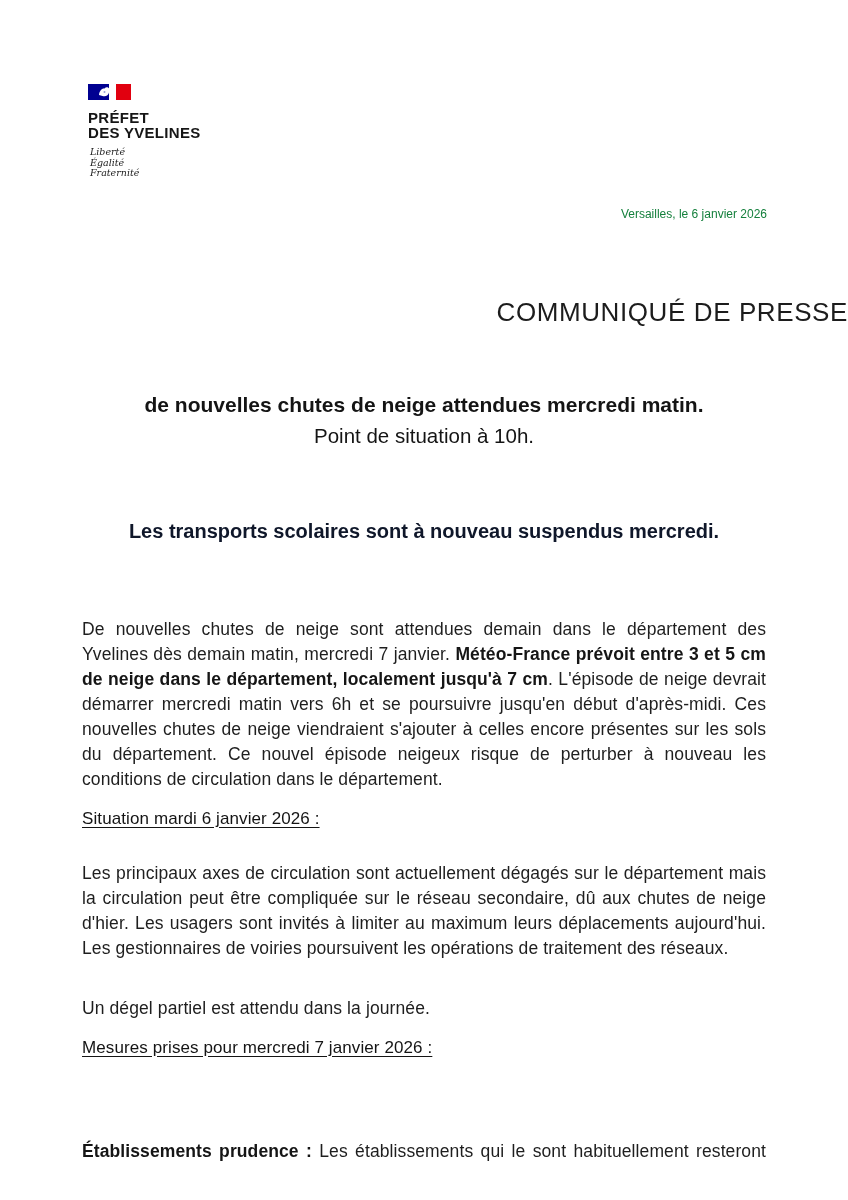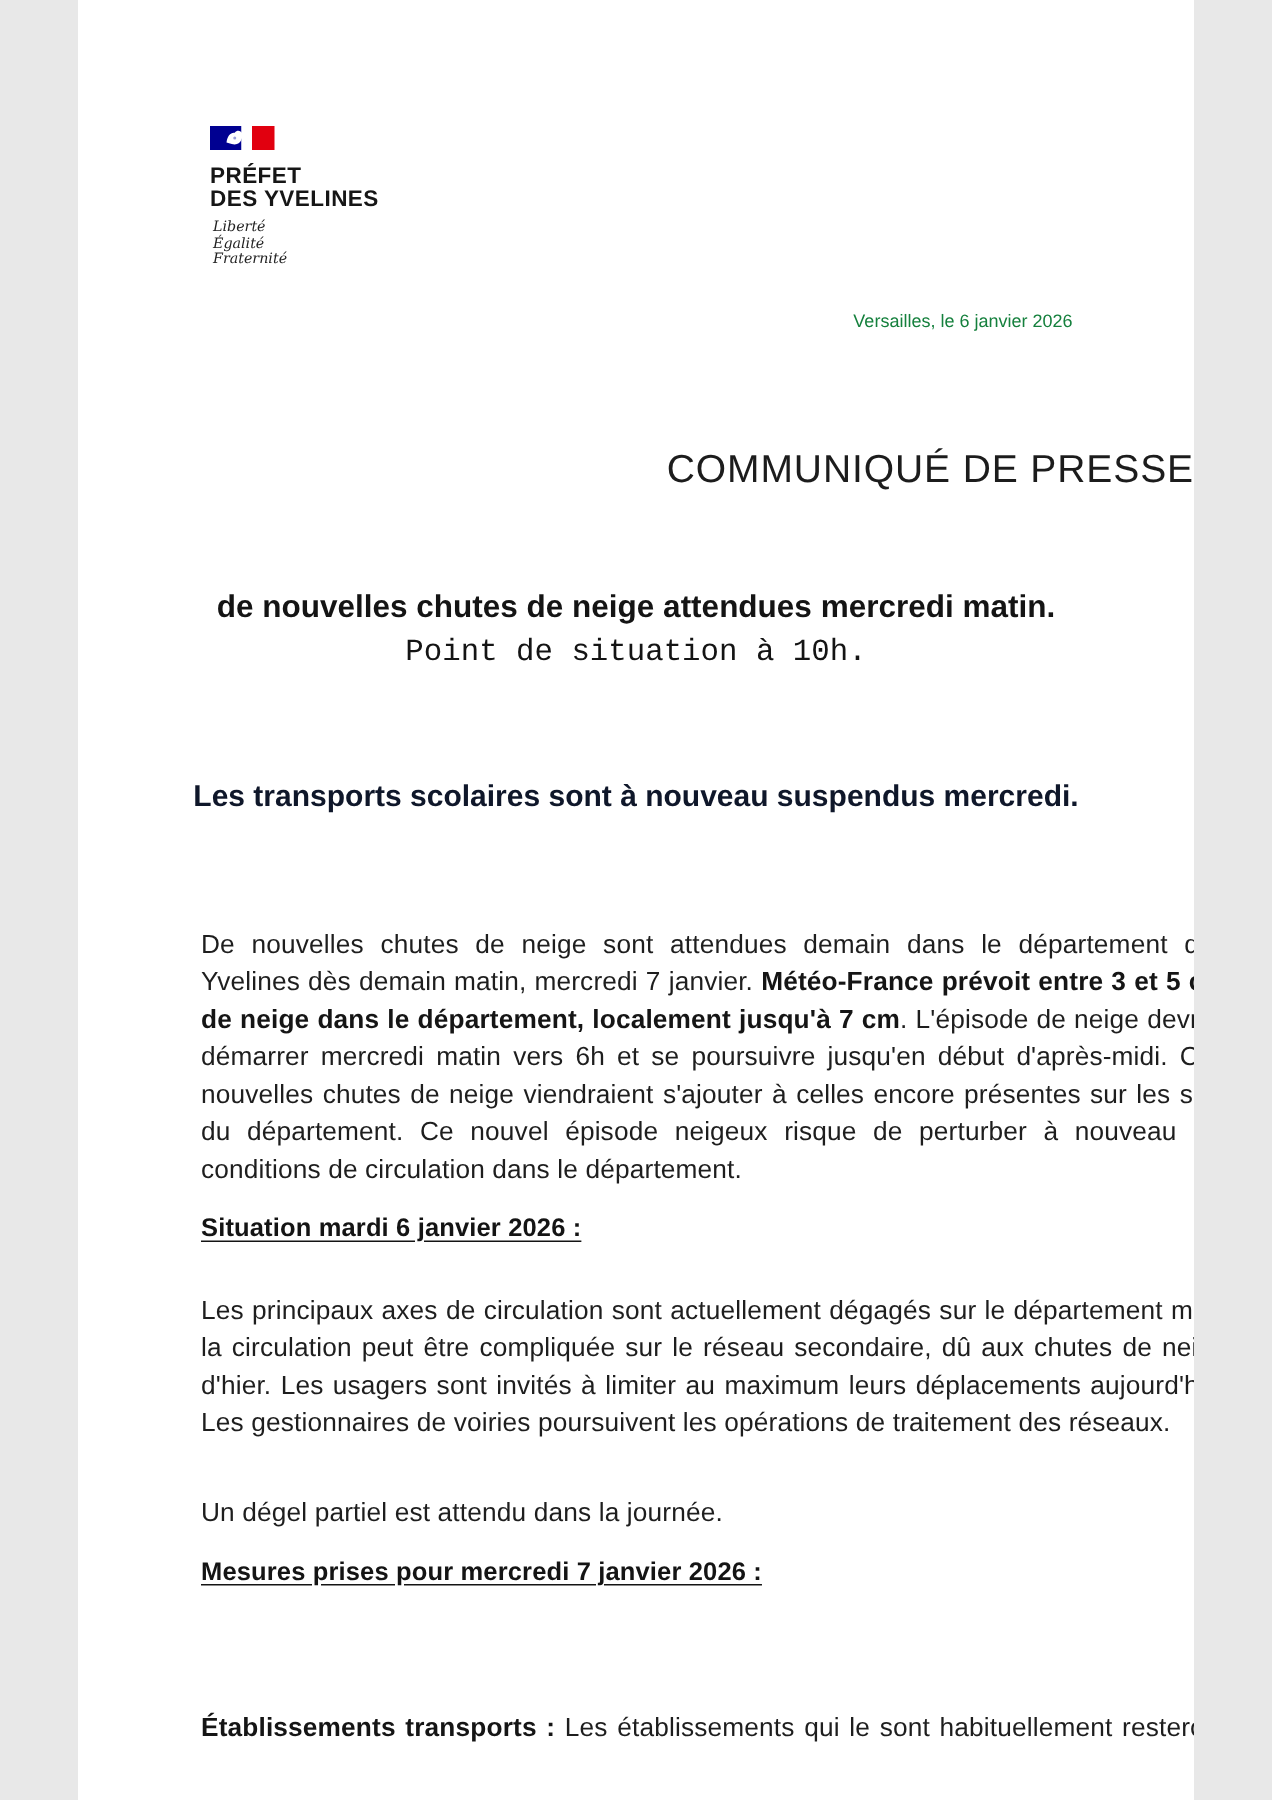--- a/index.html
+++ b/index.html
@@ -1,18 +1,18 @@
 <!DOCTYPE html>
 <html lang="fr"><head>
 <meta charset="utf-8">
 <style>
   html, body { margin: 0; padding: 0; background: #e8e8e8; }
   .page {
     position: relative;
-    width: 744px;
+    width: 848px;
     height: 1200px;
     margin: 0 auto;
     background: #ffffff;
     overflow: hidden;
     font-family: "Liberation Sans", sans-serif;
     color: #1b1b1b;
   }
 
   
   .logo-block { position: absolute; left: 88px; top: 84px; }
@@ -67,21 +67,21 @@
     position: absolute;
     top: 389px;
     left: 42px;
     right: 42px;
     text-align: center;
     font-size: 21px;
     line-height: 31px;
     font-weight: 700;
     color: #141414;
   }
-  .headline .regular { font-weight: 400; font-size: 20.5px; font-family: Liberation Mono, monospace; }
+  .headline .regular { font-weight: 400; font-size: 20.5px; }
 
   
   .key-message {
     position: absolute;
     top: 516px;
     left: 42px;
     right: 42px;
     text-align: center;
     font-size: 20px;
     line-height: 30px;
@@ -97,21 +97,21 @@
     font-size: 17.5px;
     line-height: 25px;
     letter-spacing: 0.1px;
     text-align: justify;
     color: #1e1e1e;
   }
   .body-text b, .body-text .bold { font-weight: 700; color: #151515; }
 
   .p-intro   { top: 599px; }
   .section-heading {
-    font-weight: 700;
+    font-weight: 400;
     font-size: 17px;
     text-decoration: underline;
     text-underline-offset: 3px;
     text-align: left;
     color: #141414;
   }
   .h-section1 { top: 806px; }
   .p-sec1a    { top: 843px; }
   .p-sec1b    { top: 978px; text-align: left; }
   .h-section2 { top: 1035px; }
@@ -157,15 +157,15 @@
     <div>Les transports scolaires sont à nouveau suspendus mercredi.</div>
   </div>
 
   <p class="body-text p-intro"><span>De nouvelles chutes de neige sont attendues demain dans le département des Yvelines dès demain matin, mercredi 7 janvier. </span><span class="bold">Météo-France prévoit entre 3 et 5 cm de neige dans le département, localement jusqu'à 7 cm</span><span>. L'épisode de neige devrait démarrer mercredi matin vers 6h et se poursuivre jusqu'en début d'après-midi. Ces nouvelles chutes de neige viendraient s'ajouter à celles encore présentes sur les sols du département. Ce nouvel épisode neigeux risque de perturber à nouveau les conditions de circulation dans le département.</span></p>
 
   <div class="body-text section-heading h-section1">Situation mardi 6 janvier 2026 :</div>
   <p class="body-text p-sec1a">Les principaux axes de circulation sont actuellement dégagés sur le département mais la circulation peut être compliquée sur le réseau secondaire, dû aux chutes de neige d'hier. Les usagers sont invités à limiter au maximum leurs déplacements aujourd'hui. Les gestionnaires de voiries poursuivent les opérations de traitement des réseaux.</p>
   <p class="body-text p-sec1b">Un dégel partiel est attendu dans la journée.</p>
 
   <div class="body-text section-heading h-section2">Mesures prises pour mercredi 7 janvier 2026 :</div>
-  <p class="body-text p-schools"><span class="bold">Établissements transports :</span><span> Les établissements qui le sont habituellement resteront</span></p>
+  <p class="body-text p-schools"><span class="bold">Établissements prudence :</span><span> Les établissements qui le sont habituellement resteront</span></p>
 
 </div>
 
 </body></html>

